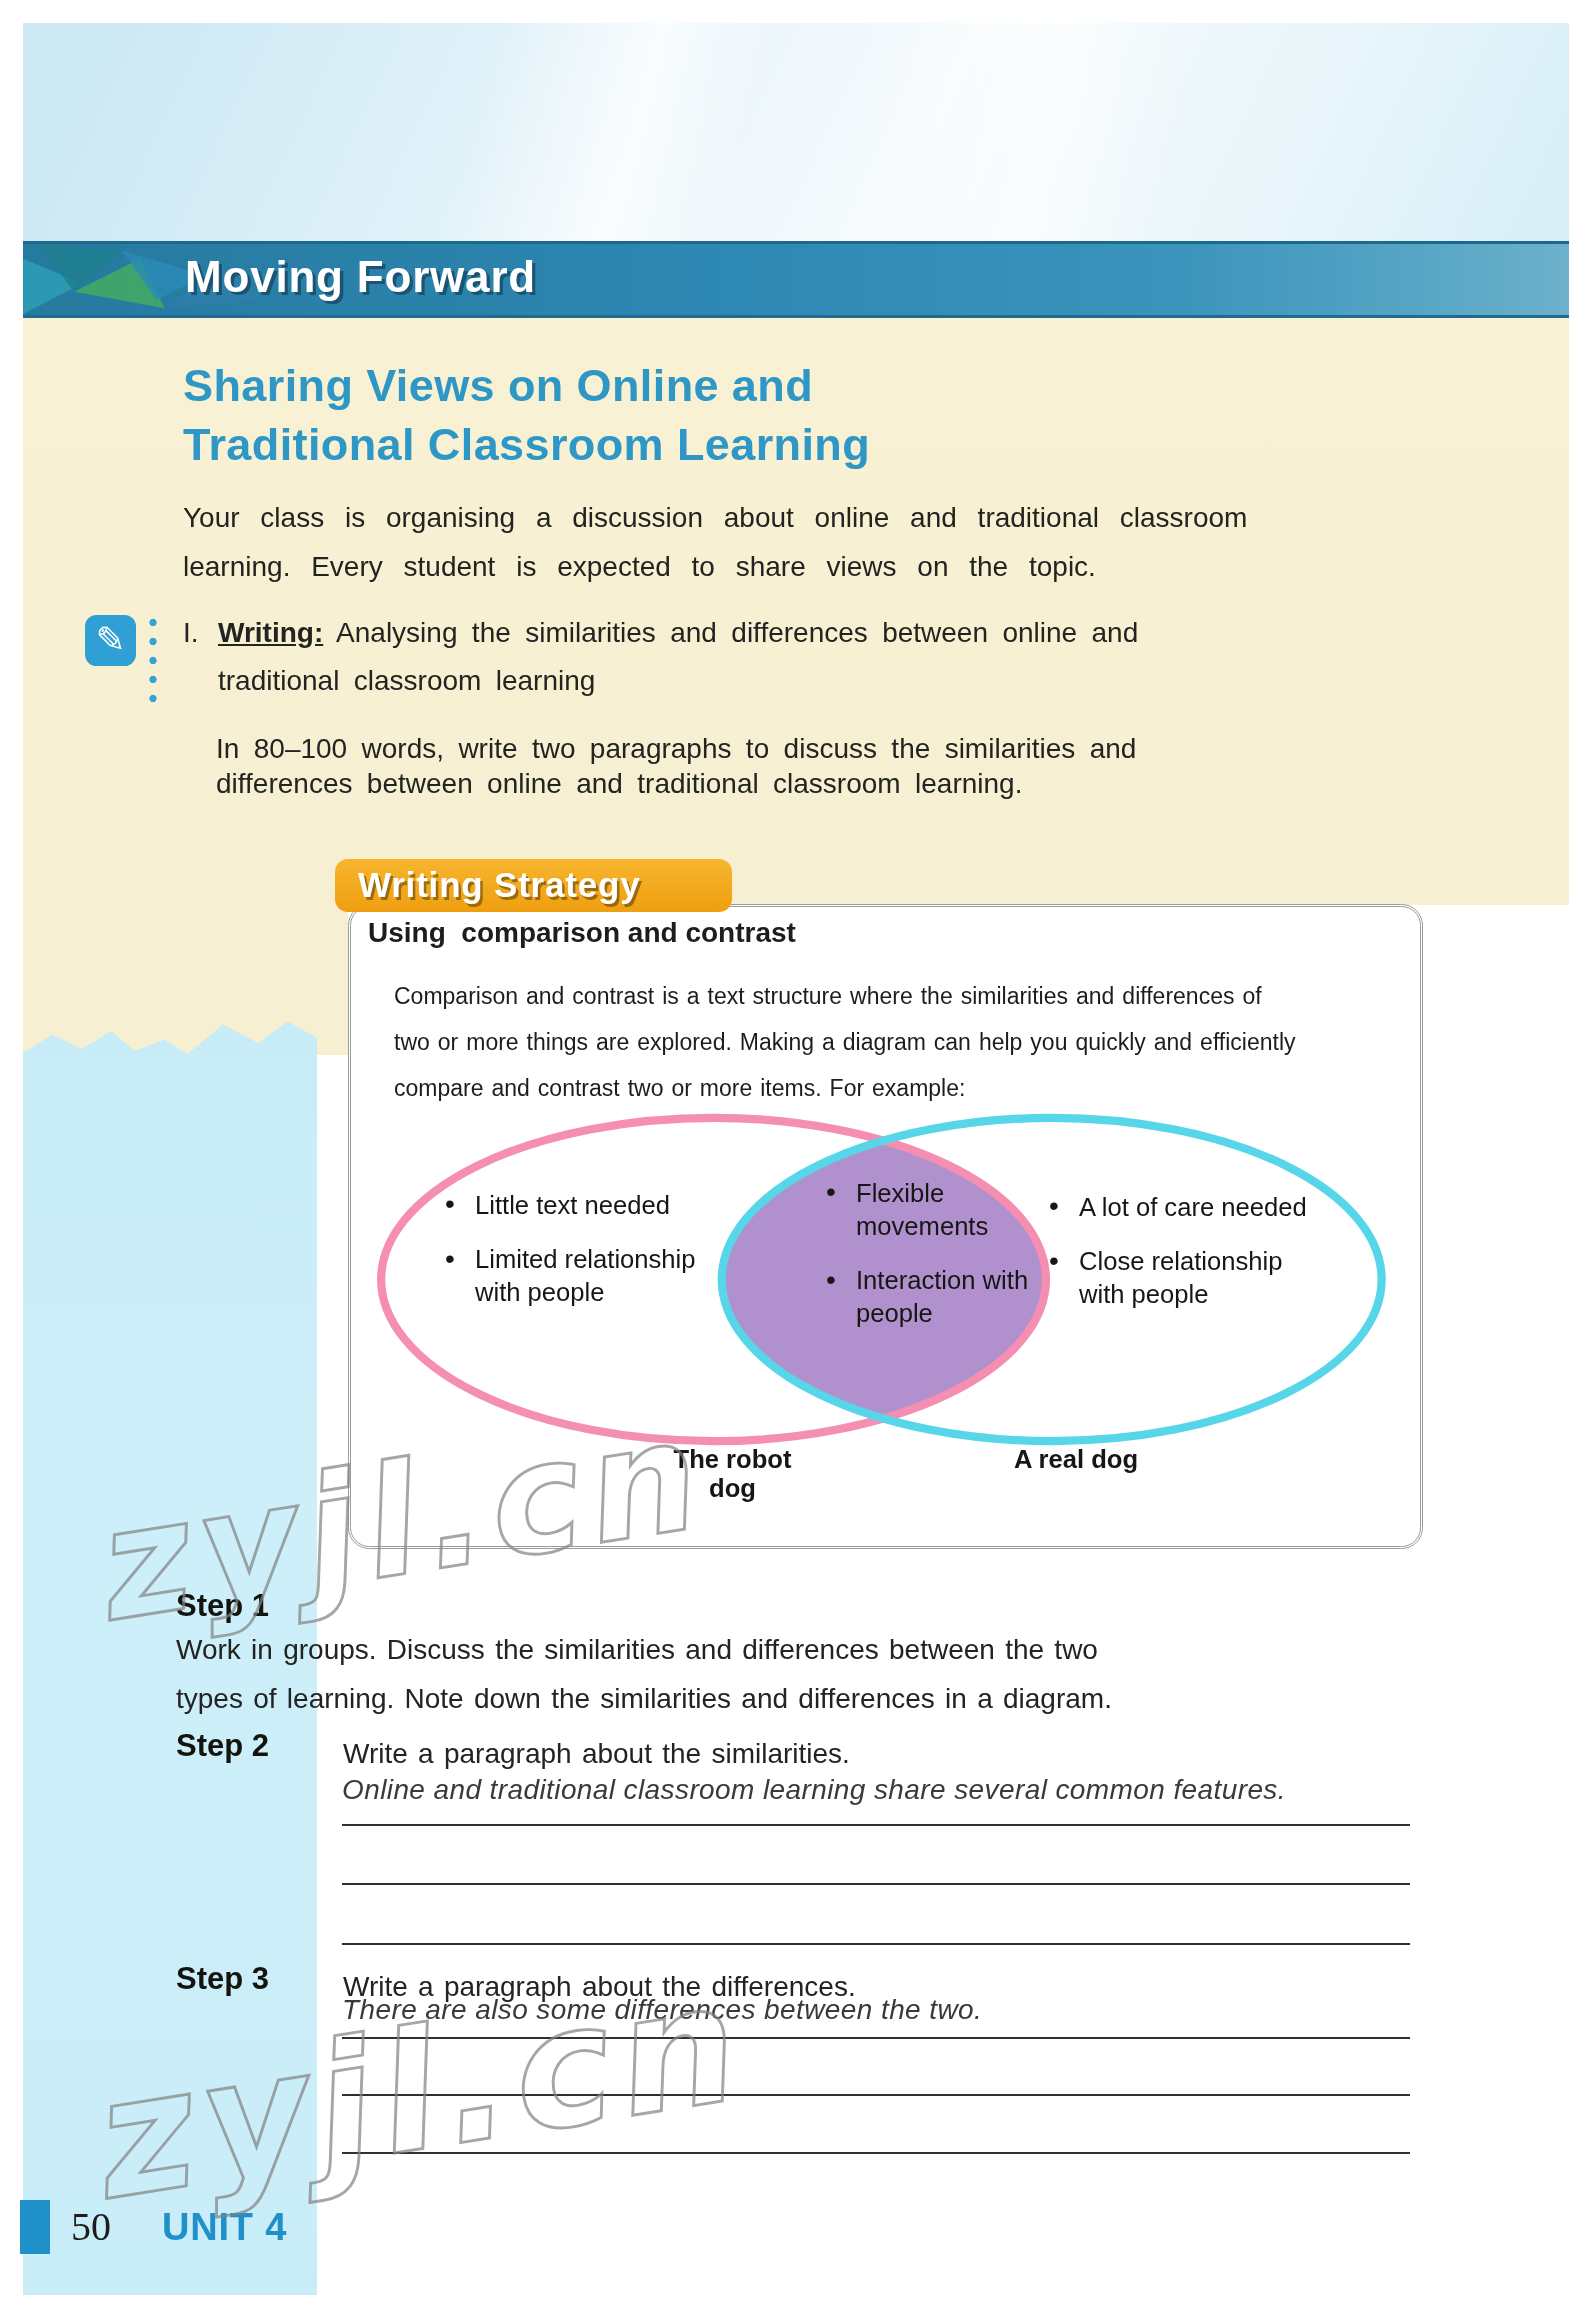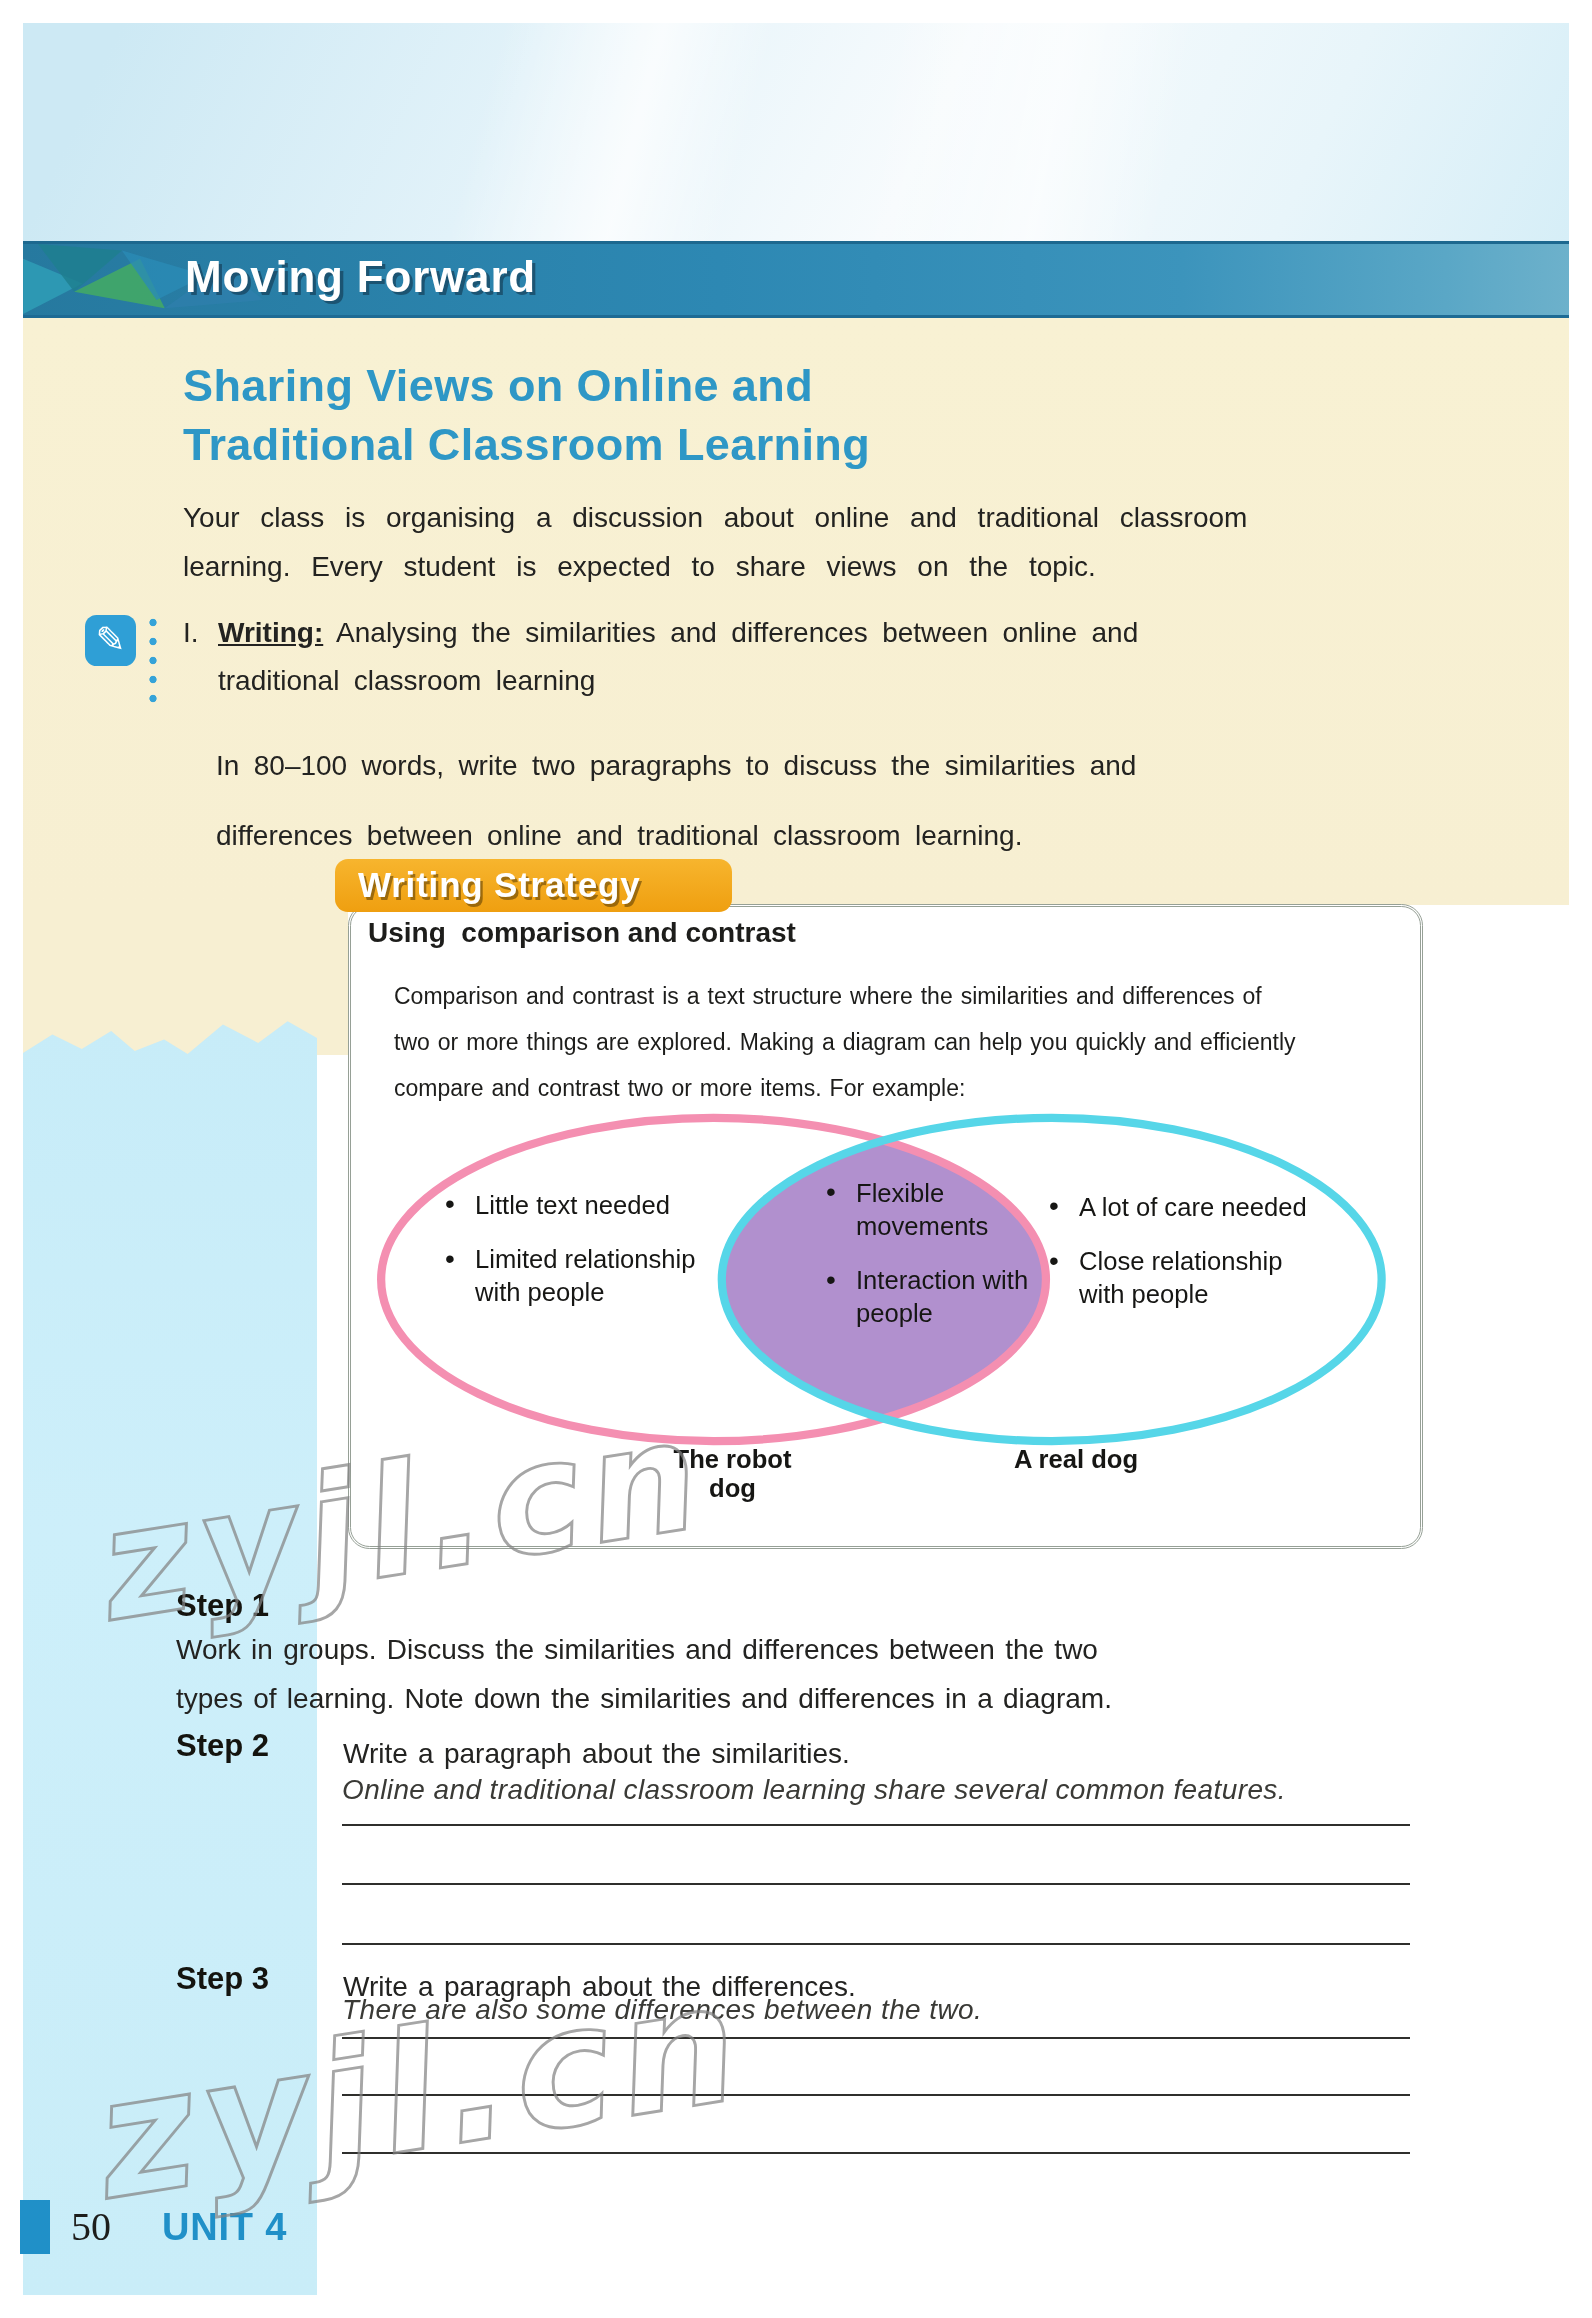--- a/index.html
+++ b/index.html
@@ -35,21 +35,21 @@
   .intro{left:183px;top:493px;width:1369px;font-size:28px;line-height:49px;color:#232321;word-spacing:13px;}
 
   .pencil-chip{left:85px;top:615px;width:51px;height:51px;border-radius:11.5px;background:#2f9fd6;
                color:#fff;font-size:36px;line-height:49px;text-align:center;}
   .dotline{left:149px;top:613px;width:8.2px;height:95px;
            background-image:radial-gradient(circle,#35a3d8 3.3px,rgba(0,0,0,0) 4.1px);background-size:8.2px 19px;}
 
   .witem{left:183px;top:609px;width:1286px;display:flex;font-size:28px;line-height:48px;color:#232321;word-spacing:6.6px;}
   .wnum{width:35px;flex:none;}
   .witem b{font-weight:bold;text-decoration:underline;}
-  .brief{left:216px;top:731px;width:1196px;font-size:28px;line-height:70px;color:#232321;word-spacing:6.6px;}
+  .brief{left:216px;top:731px;width:1196px;font-size:28px;line-height:35px;color:#232321;word-spacing:6.6px;}
 
   
   .sbox{left:348px;top:904px;width:1075px;height:645px;background:#ffffff;border:3.3px double #96a096;
         border-radius:21.4px;box-sizing:border-box;z-index:2;}
   .badge{left:335px;top:859px;width:397px;height:53px;border-radius:13px;z-index:3;
          background:linear-gradient(180deg,#f7b52e,#ef9f10);
          color:#fff;font-size:35px;font-weight:800;letter-spacing:0.8px;line-height:51px;padding-left:23px;
          box-sizing:border-box;text-shadow:2.5px 2.5px 0 rgba(70,45,0,.5);}
   .sbox-heading{left:368px;top:917px;font-size:28px;font-weight:bold;color:#1d1d1b;z-index:3;white-space:pre-wrap;}
   .sbox-para{left:394px;top:973px;width:1055px;font-size:23px;line-height:46px;color:#1d1d1b;z-index:3;word-spacing:1.6px;}

